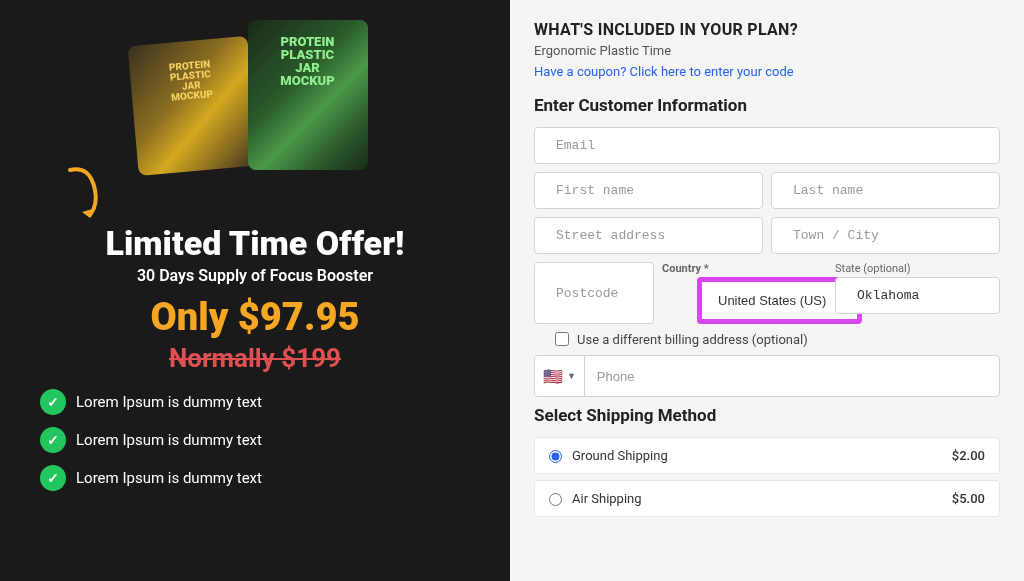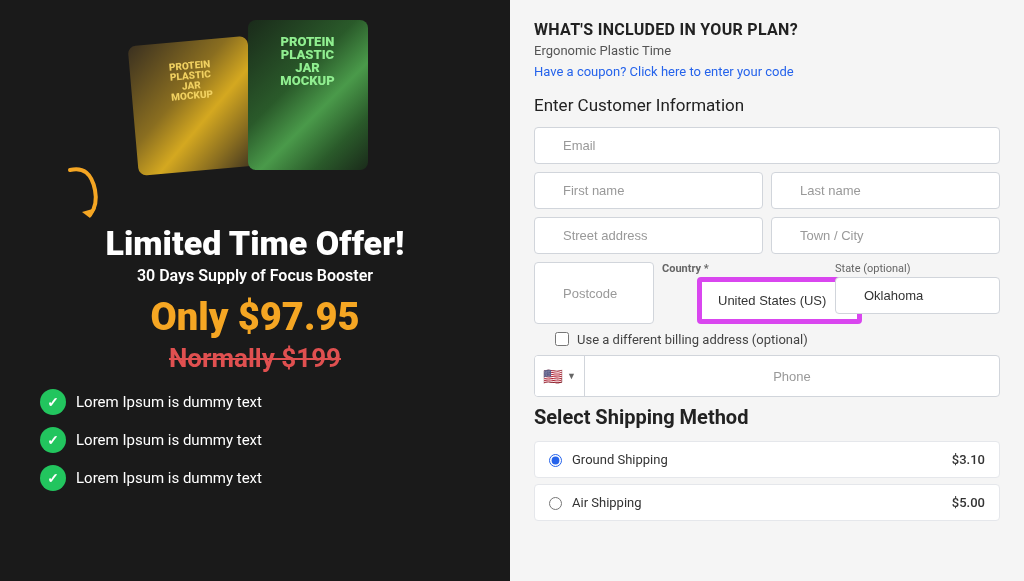--- a/index.html
+++ b/index.html
@@ -185,47 +185,48 @@
       font-size: 13px;
       color: #2563eb;
       cursor: pointer;
       text-decoration: none;
       margin-bottom: 16px;
       display: block;
     }
 
     .section-title {
       font-size: 17px;
-      font-weight: 400;
+      font-weight: 700;
       color: #222;
       margin-bottom: 12px;
       margin-top: 12px;
     }
 
     .form-group {
       display: flex;
       flex-direction: column;
       gap: 8px;
       margin-bottom: 8px;
     }
 
     .form-row {
       display: flex;
       gap: 8px;
     }
 
     .form-input {
       width: 100%;
-      padding: 10px 28px;
+      padding: 10px 21px;
       border: 1px solid #d1d5db;
       border-radius: 4px;
       font-size: 13px;
       color: #333;
       background: #fff;
       outline: none;
+      font-family: Liberation Mono, monospace;
     }
     .form-input::placeholder {
       color: #999;
     }
 
     .checkbox-row {
       display: flex;
       gap: 8px;
       margin: 8px 4px;
       padding-left: 17px;
@@ -265,28 +266,27 @@
       color: #666;
     }
     .phone-input {
       flex: 1;
       border: none;
       padding: 10px 12px;
       font-size: 13px;
       color: #333;
       background: transparent;
       outline: none;
-      text-align: center;
     }
     .phone-input::placeholder {
       color: #999;
     }
 
     .shipping-title {
-      font-size: 20px;
+      font-size: 17px;
       font-weight: 700;
       color: #222;
       margin-bottom: 12px;
     }
 
     .shipping-option {
       display: flex;
       align-items: flex-end;
       background: #fff;
       border: 1px solid #e5e7eb;
@@ -413,21 +413,21 @@
       <span class="flag-chevron">▼</span>
     </div>
     <input class="phone-input" type="tel" placeholder="Phone" style="">
   </div>
 
   <p class="shipping-title">Select Shipping Method</p>
 
   <div class="shipping-option">
     <input type="radio" name="shipping" id="ground" checked="" style="">
     <label class="shipping-label" for="ground">Ground Shipping</label>
-    <span class="shipping-price">$3.10</span>
+    <span class="shipping-price">$2.00</span>
   </div>
 
   <div class="shipping-option">
     <input type="radio" name="shipping" id="air" style="">
     <label class="shipping-label" for="air">Air Shipping</label>
     <span class="shipping-price">$5.00</span>
   </div>
 
 </div>
 

